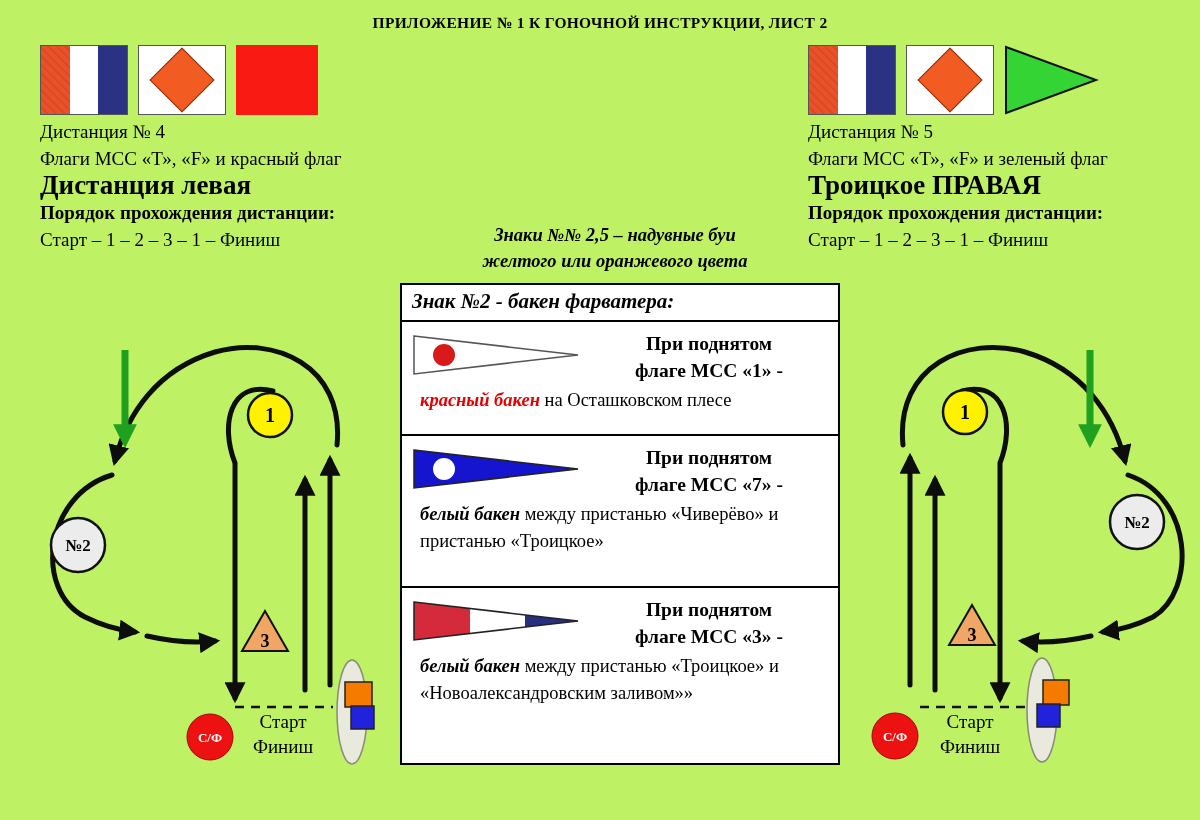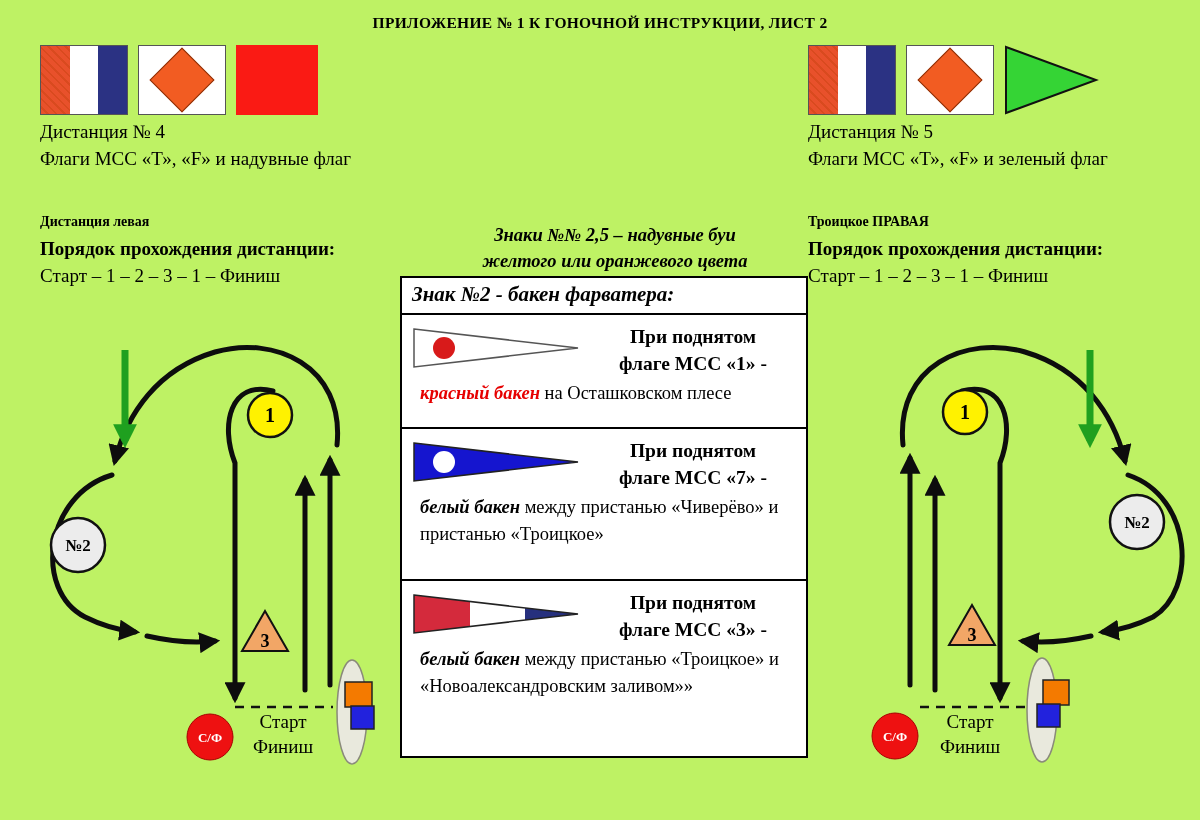--- a/index.html
+++ b/index.html
@@ -27,30 +27,30 @@
     position:absolute; left:50%; top:50%; width:46px; height:46px;
     transform:translate(-50%,-50%) rotate(45deg);
     background:var(--flag-f-orange,#f25c22); border:1px solid #8a3008;
   }
   .flag-red { width:82px; height:70px; background:var(--flag-red,#fa1a14); }
   .gp { fill:var(--pennant-green,#35d435); stroke:#111; stroke-width:2; }
 
   
   .textblock { font-size:19px; line-height:27px; }
   .tline.bold { font-weight:bold; }
-  .tline.dir  { font-weight:bold; font-size:14px;margin-top:36px; }
+  .tline.dir  { font-weight:bold; font-size:27px; }
 
   
   .center-note {
     left:390px; top:222px; width:450px; text-align:center;
     font-weight:bold; font-style:italic; font-size:18.5px; line-height:26px;
   }
 
   
-  .btable { left:400px; top:276px; width:408px; height:482px; border:2px solid #000; background:#fff; }
+  .btable { left:400px; top:283px; width:440px; height:482px; border:2px solid #000; background:#fff; }
   .bheader {
     height:37px; border-bottom:2px solid #000; padding:4px 10px;
     font-weight:bold; font-style:italic; font-size:21px;
   }
   .trow { border-bottom:2px solid #000; padding:8px 10px 19px; overflow:hidden; }
   .trow:last-child { border-bottom:none; }
   .trow-top { display:flex; align-items:center; }
   .pennant-wrap { width:178px; flex:none; }
   .ttitle { flex:1; text-align:center; font-weight:bold; font-size:19.5px; line-height:27px; }
   .tdesc { font-size:18.5px; line-height:27px; margin-top:3px;margin-left:8px; }
@@ -105,21 +105,21 @@
     <div class="flagbox">
       <div class="diamond"></div>
     </div>
     <svg width="95" height="70" viewBox="0 0 95 70">
       <polygon class="gp" points="2,2 92,35 2,68"></polygon>
     </svg>
   </div>
 
   <div class="abs textblock" style="left:40px; top:118px; width:360px;">
     <div class="tline">Дистанция № 4</div>
-    <div class="tline">Флаги МСС «Т», «F» и надувные флаг</div>
+    <div class="tline">Флаги МСС «Т», «F» и красный флаг</div>
     <div class="tline dir">Дистанция левая</div>
     <div class="tline bold">Порядок прохождения дистанции:</div>
     <div class="tline">Старт – 1 – 2 – 3 – 1 – Финиш</div>
   </div>
 
   <div class="abs textblock" style="left:808px; top:118px; width:380px;">
     <div class="tline">Дистанция № 5</div>
     <div class="tline">Флаги МСС «Т», «F» и зеленый флаг</div>
     <div class="tline dir">Троицкое ПРАВАЯ</div>
     <div class="tline bold">Порядок прохождения дистанции:</div>

